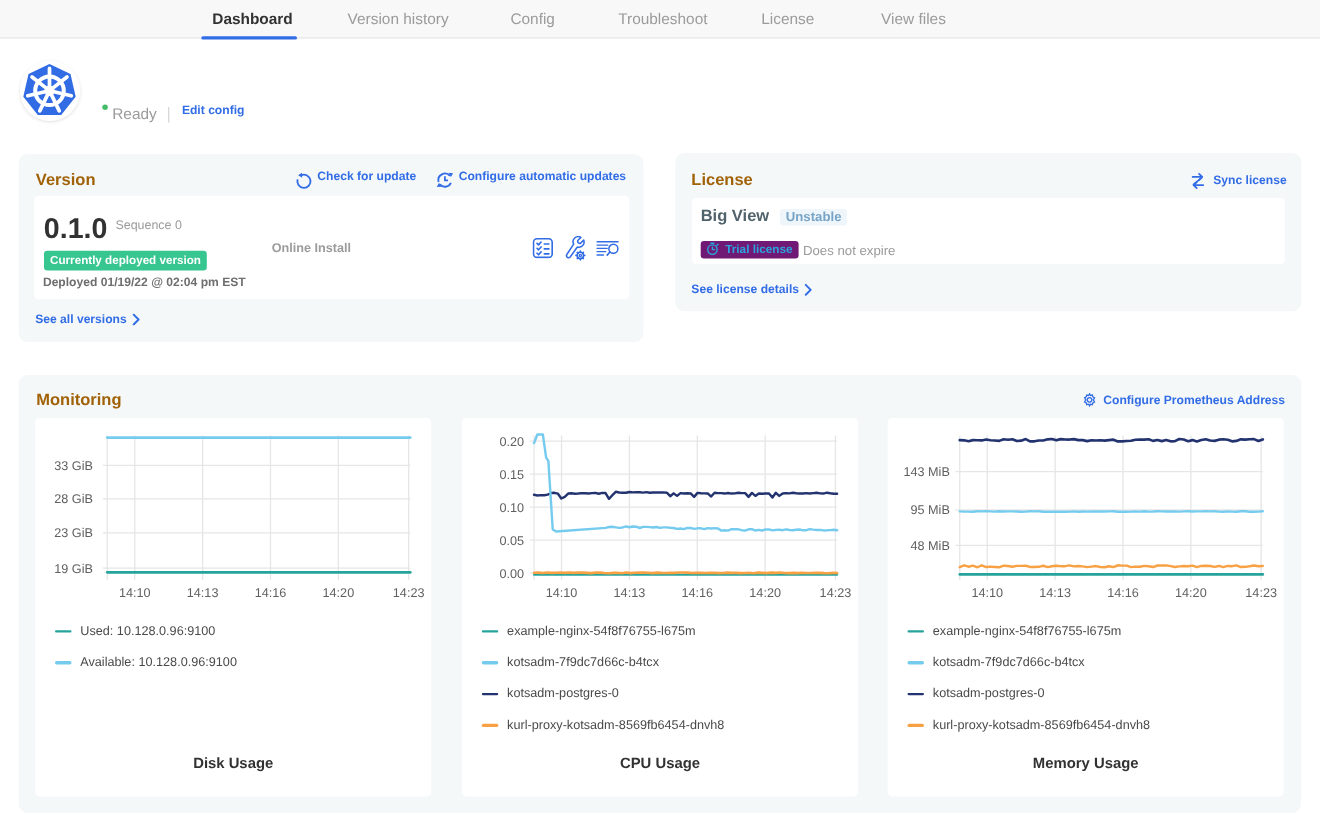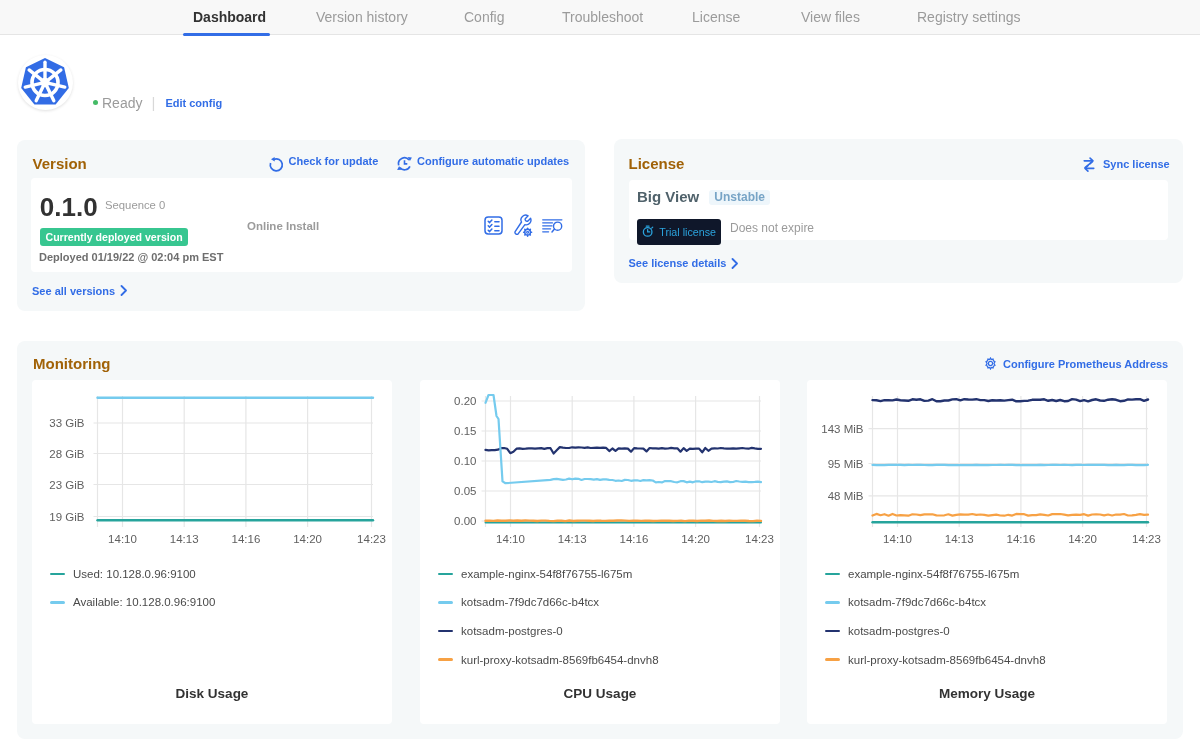--- a/index.html
+++ b/index.html
@@ -4,48 +4,47 @@
 <style>
 * { margin:0; padding:0; box-sizing:border-box; }
 html,body { width:1200px; height:746px; background:#fff; font-family:"Liberation Sans", sans-serif; overflow:hidden; }
 .page { position:relative; width:1200px; height:746px; }
 .nav { position:absolute; top:0; left:0; width:1200px; height:35px; background:#f8f8f8; border-bottom:1px solid #e5e5e5; }
 .nav-item { position:absolute; top:0; height:35px; line-height:35px; font-size:14px; color:#9b9b9b; }
 .nav-item.active { color:#323232; font-weight:700; }
 .nav-underline { position:absolute; top:33px; height:2.6px; background:#326de6; border-radius:2px; }
 .appicon { position:absolute; left:17.5px; top:54.5px; width:55px; height:55px; border-radius:50%; background:#fff; box-shadow:0 1px 3px rgba(0,0,0,0.12); display:flex; align-items:center; justify-content:center; }
 .app-title { position:absolute; left:94.5px; top:58px; font-size:28px; line-height:28px; font-weight:700; color:#323232; }
-.ready-row { position:absolute; left:93px; top:95px; height:15px; display:flex; align-items:center; font-size:14px; color:#9b9b9b; }
+.ready-row { position:absolute; left:93px; top:95px; height:15px; display:flex; font-size:14px; color:#9b9b9b; }
 .dot { width:5px; height:5px; border-radius:50%; background:#44bb66; margin-right:4px; }
 .sep { color:#d8d8d8; margin:0 10px 0 9px; font-size:15px; font-weight:400; }
 .editcfg { color:#326de6; font-weight:700; font-size:11px; }
 .card { position:absolute; background:#f5f8f9; border-radius:8px; }
 .ct { position:absolute; font-size:15px; line-height:15px; font-weight:700; color:#a16207; }
 .inner { position:absolute; background:#fff; border-radius:4px; }
 .lnk { font-size:11px; line-height:12px; font-weight:700; color:#326de6; }
 .lrow { position:absolute; display:flex; align-items:center; }
 .badge-green { position:absolute; left:40px; top:228.4px; height:18px; line-height:18px; padding:0 5.5px; background:#37c690; color:#fff; font-size:10.6px; font-weight:700; border-radius:3px; }
-.badge-blue { position:absolute; display:inline-flex; align-items:center; height:26px; padding:0 5px; background:#0f172a; color:#2ba3dd; font-size:10.7px; font-weight:400; border-radius:3px; }
+.badge-blue { position:absolute; display:inline-flex; align-items:center; height:16px; padding:0 5px; background:#701a75; color:#2ba3dd; font-size:10.7px; font-weight:700; border-radius:3px; }
 .badge-light { position:absolute; height:15px; line-height:15px; padding:0 5.5px; background:#eef6fb; color:#77a4c6; font-size:12px; font-weight:700; border-radius:3px; }
 .chart-card { position:absolute; top:380px; width:360px; height:343.5px; background:#fff; border-radius:4px; }
 .legend-row { position:absolute; display:flex; align-items:center; font-size:11.5px; color:#4a4a4a; height:14px; }
 .dash { display:inline-block; width:15px; height:2.8px; border-radius:2px; margin-right:8px; }
 .chart-title { position:absolute; width:100%; text-align:center; font-size:13.5px; font-weight:700; color:#323232; }
 </style>
 </head>
 <body>
 <div class="page">
   <div class="nav">
     <div class="nav-item active" style="left:193px;">Dashboard</div>
     <div class="nav-item" style="left:316px;">Version history</div>
     <div class="nav-item" style="left:464px;">Config</div>
     <div class="nav-item" style="left:562px;">Troubleshoot</div>
     <div class="nav-item" style="left:692px;">License</div>
     <div class="nav-item" style="left:801px;">View files</div>
-    <div class="nav-item" style="left:917px;">Registry settings</div>
     <div class="nav-underline" style="left:183px; width:87px;"></div>
   </div>
 
   <div class="appicon">
       <svg width="52" height="52" viewBox="0 0 100 100">
 <polygon points="50,4 13.3,21.7 4.2,61.5 29.6,93.3 70.4,93.3 95.8,61.5 86.7,21.7" fill="#326ce5"></polygon>
 <g stroke="#fff" stroke-width="6.5" fill="none" stroke-linecap="round">
 <circle cx="50" cy="51" r="25" stroke-width="7"></circle>
 <line x1="50.0" y1="43.0" x2="50.0" y2="12.0"></line>
 <line x1="43.7" y1="46.0" x2="19.5" y2="26.8"></line>

